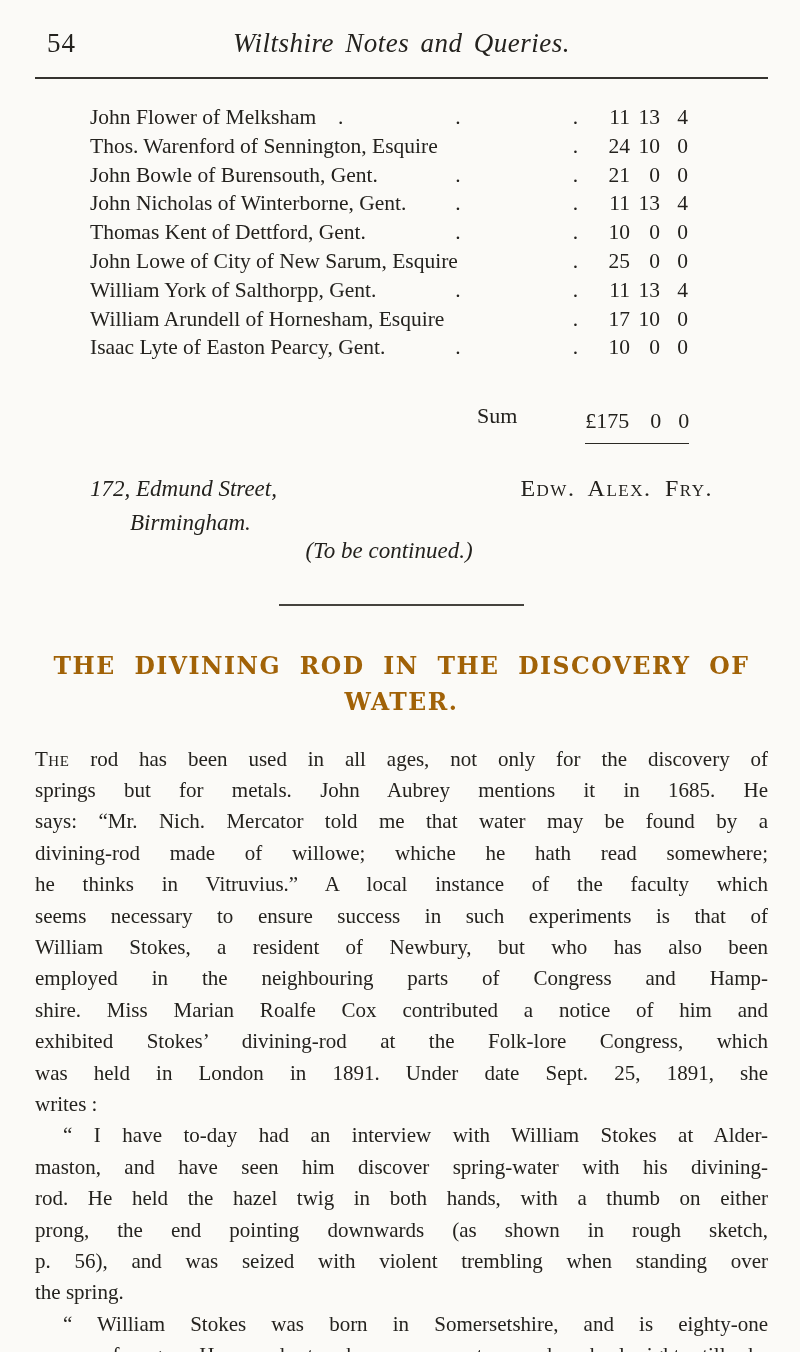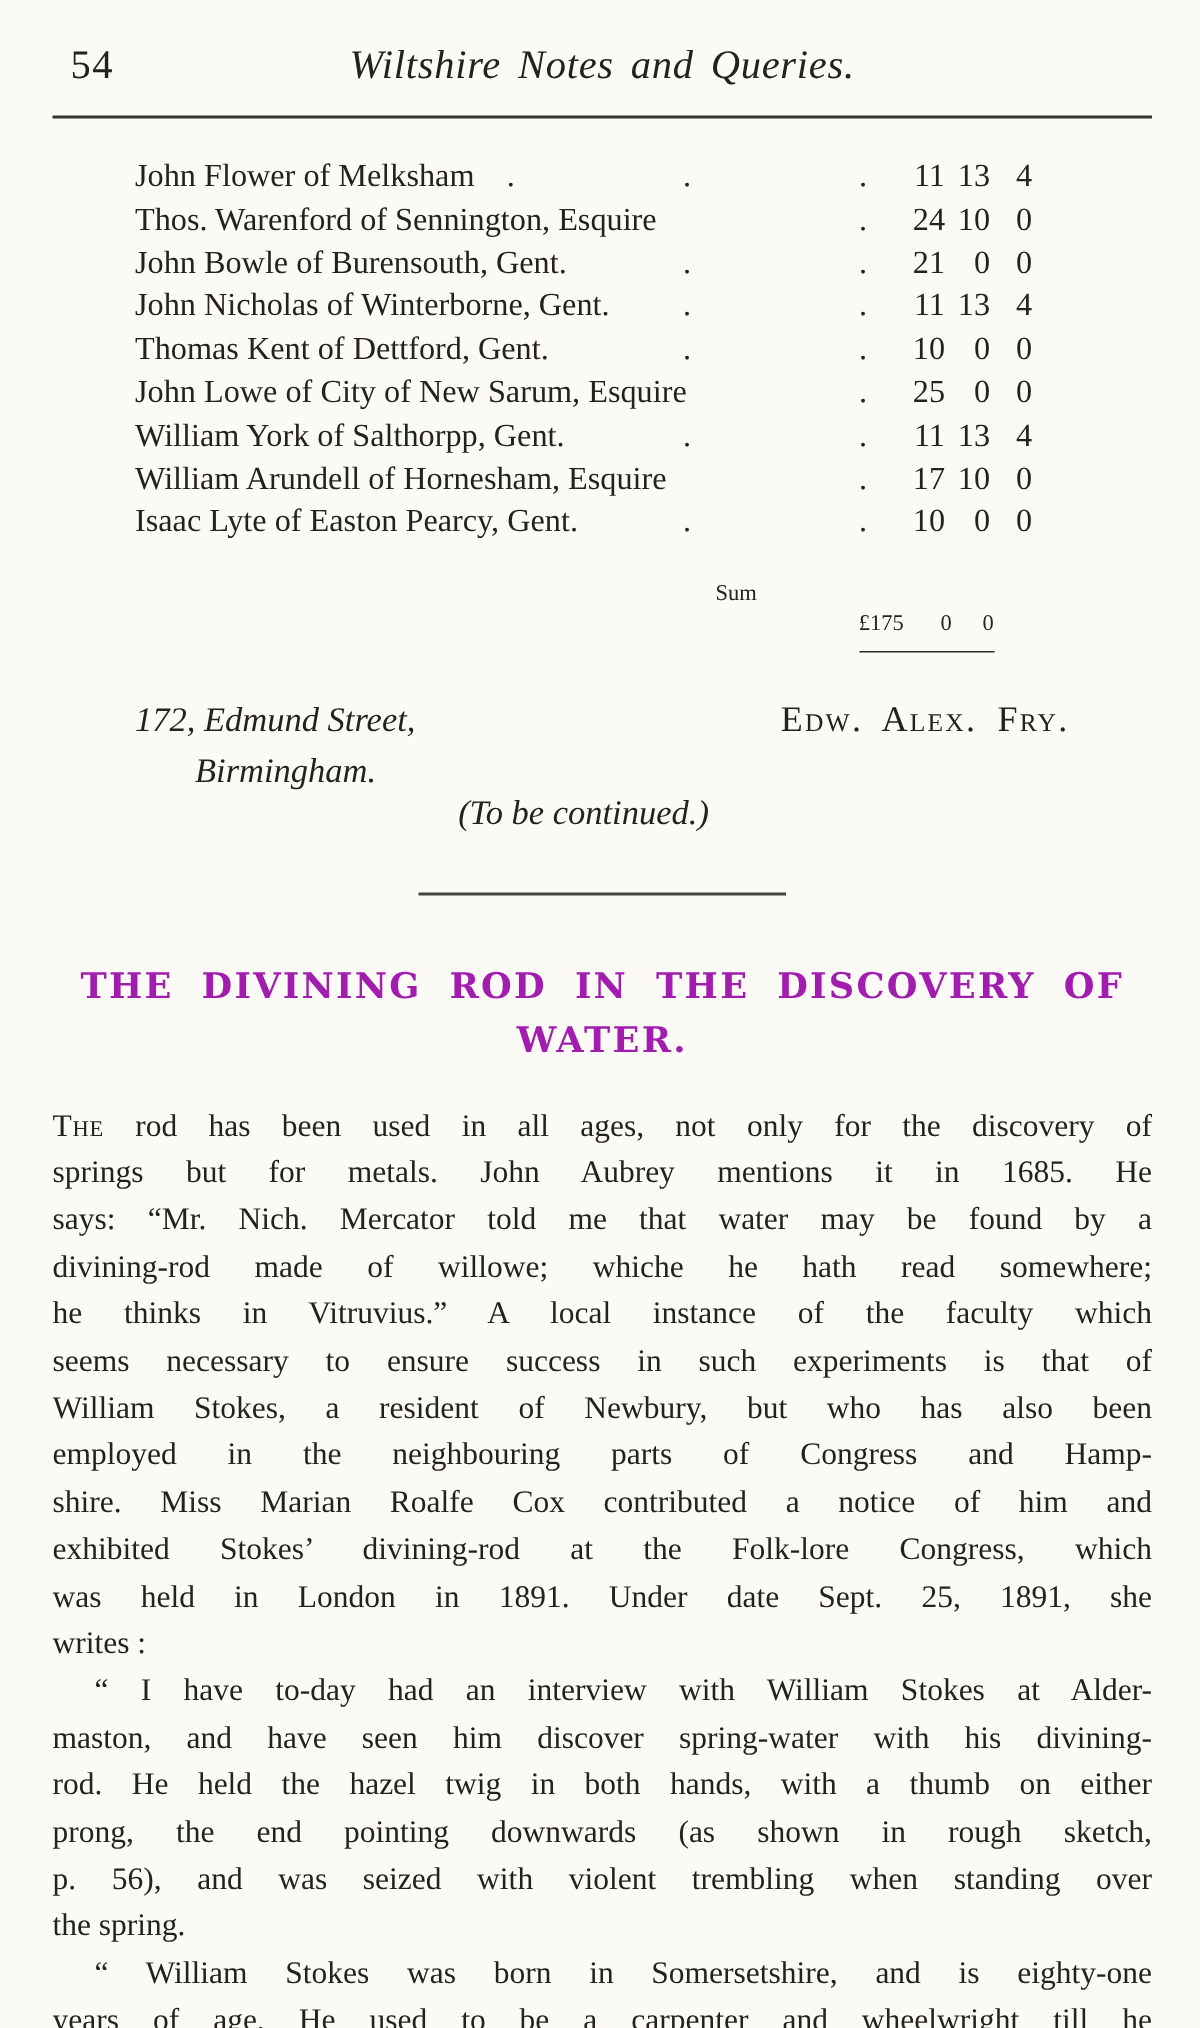--- a/index.html
+++ b/index.html
@@ -26,21 +26,21 @@
   .rule { margin-top: 13px; height: 2px; background: #35332f; }
   
   .table { margin-top: 26px; margin-left: 55px; font-size: 21.5px; }
   .trow { display: flex; align-items: baseline; height: 28.8px; padding-right: 80px; white-space: nowrap; }
   .tname { flex: none; }
   .tleader { flex: 1 1 auto; display: flex; justify-content: flex-end; gap: 112px; overflow: hidden; padding-right: 10px; }
   .tpounds { width: 42px; margin-right: 2px; text-align: right; flex: none; }
   .tshill  { width: 28px; margin-right: 4px; text-align: right; flex: none; }
   .tpence  { width: 24px; text-align: right; flex: none; }
   
-  .sumrow { margin-top: 24px; display: flex; align-items: flex-start; font-size: 15px; }
+  .sumrow { margin-top: 24px; display: flex; align-items: center; font-size: 22px; }
   .sumlabel { margin-left: 442px; }
   .sumamount {
     margin-left: 68px; display: inline-flex; align-items: baseline;
     border-bottom: 1.5px solid #2b2924; padding-bottom: 9px; margin-top: 20px;
   }
   .sumshill { width: 32px; text-align: right; }
   .sumpence { width: 28px; text-align: right; }
   
   .sig { margin-top: 28px; margin-left: 55px; margin-right: 55px;
          display: flex; justify-content: space-between; align-items: baseline; font-size: 23px; }
@@ -48,21 +48,21 @@
   .addr1, .addr2 { line-height: 34px; }
   .addr2 { padding-left: 40px; }
   .sigright { font-variant: small-caps; letter-spacing: 1.5px; font-size: 24px; word-spacing: 6px; }
   .continued { text-align: center; font-size: 23px; padding-right: 25px; margin-top: -2px; }
   
   .divider { width: 245px; height: 1.5px; background: #45433e; margin: 40px auto 0 auto; }
   .title {
     margin: 42px 0 0 0; text-align: center;
     font-family: "DejaVu Serif", serif; font-weight: bold;
     font-size: 23.5px; line-height: 36px; letter-spacing: 1.5px; word-spacing: 9px;
-    color: #a21caf;
+    color: #a16207;
   }
   
   .body { margin-top: 24px; font-size: 21px; }
   .line {
     line-height: 31.4px; text-align: justify; text-align-last: justify;
     white-space: normal; overflow: hidden; height: 31.4px;
   }
   .line.last { text-align-last: left; }
   .para.ind .line:first-child { padding-left: 28px; }
   .smallcaps { font-variant: small-caps; letter-spacing: 0.5px; }

